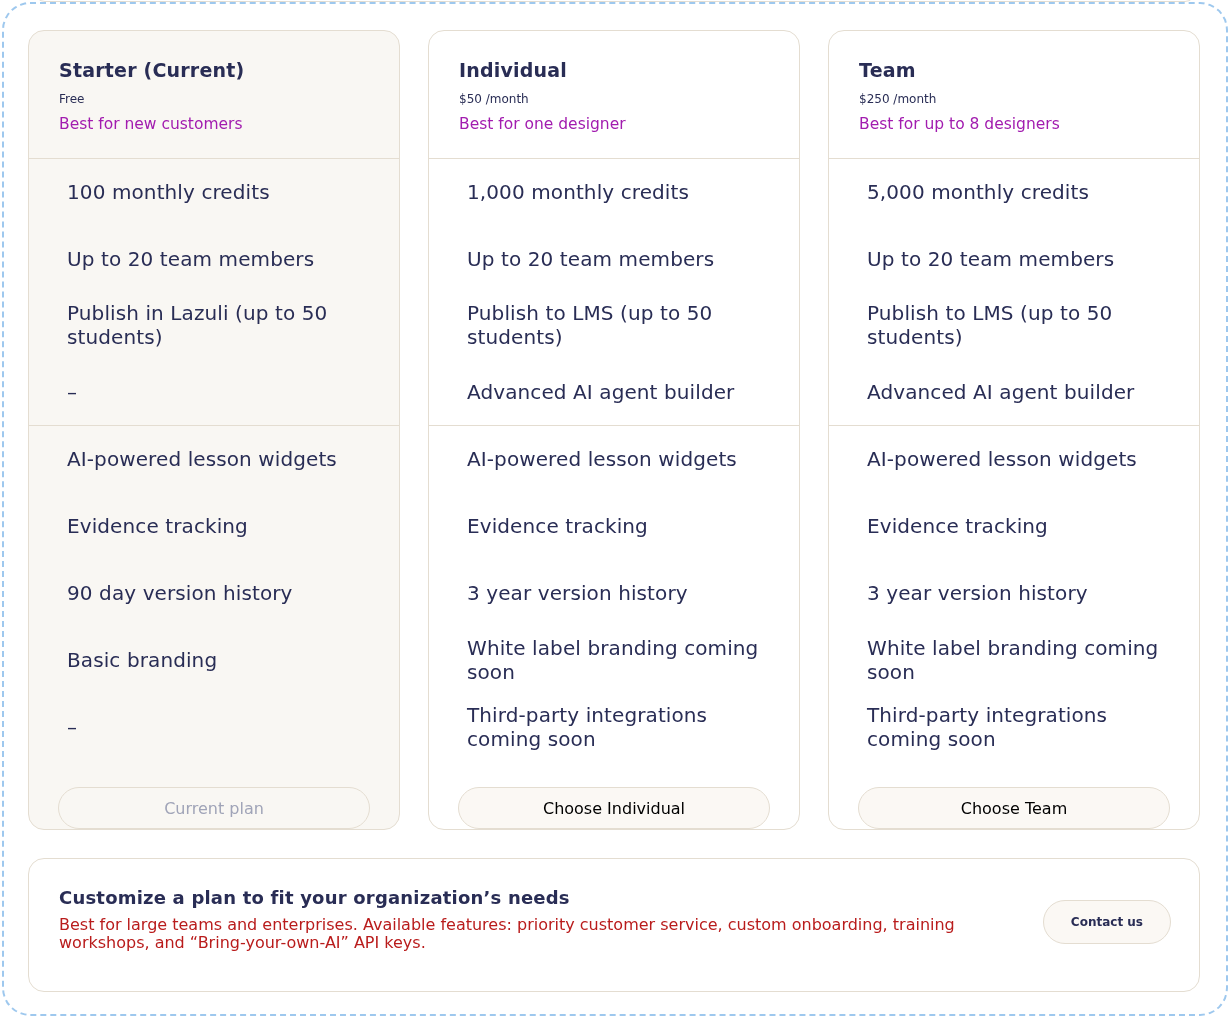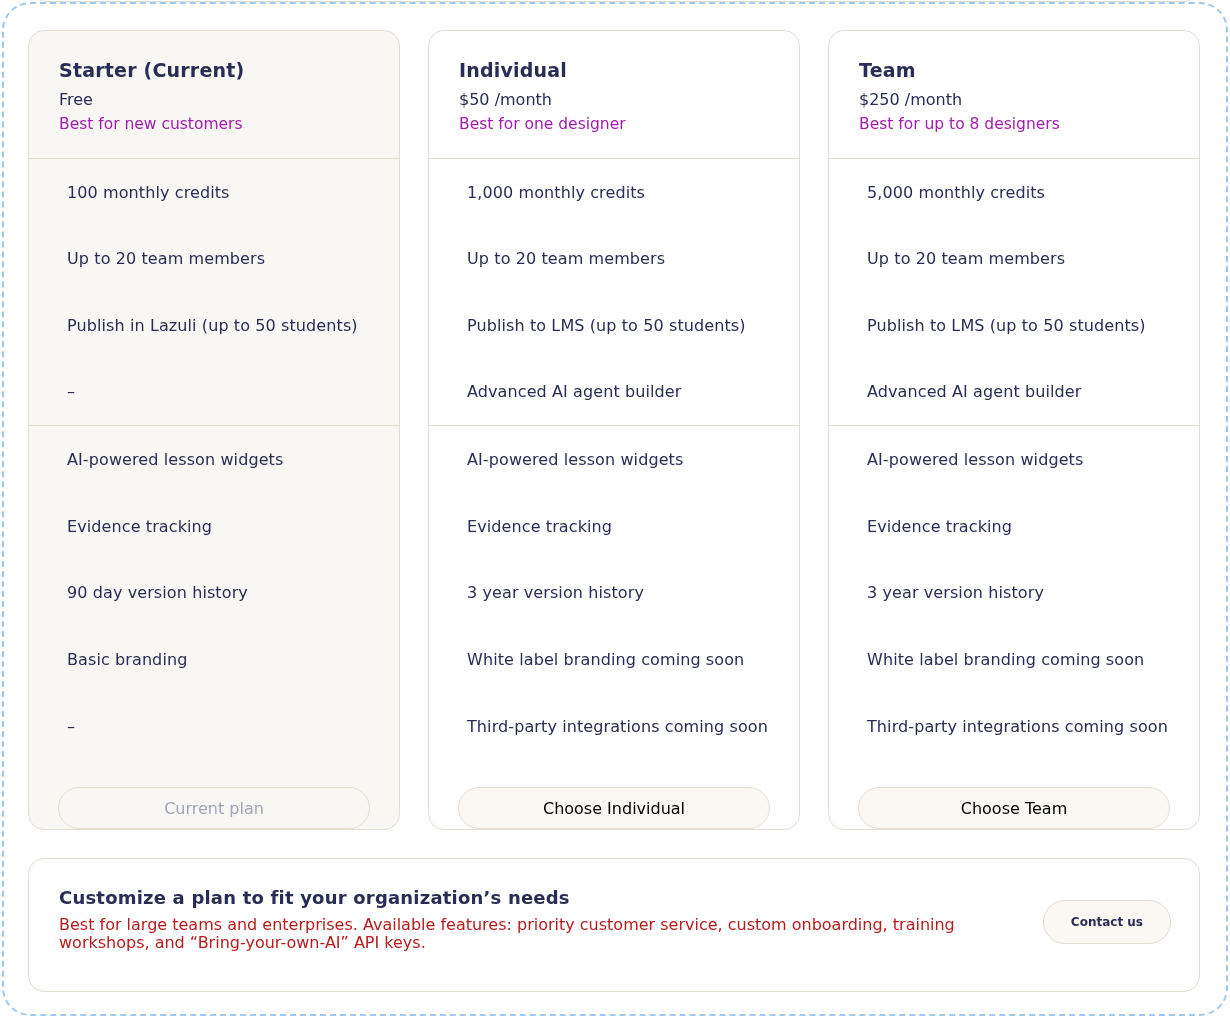--- a/index.html
+++ b/index.html
@@ -44,32 +44,32 @@
   .plan-header {
     height: 128px;
     padding: 26px 30px 0;
     border-bottom: 1px solid #e4ddd1;
   }
   .plan-name {
     font-size: 19px; font-weight: 700; letter-spacing: 0.2px;
     line-height: 26px; margin-bottom: 4px;
   }
   .plan-price {
-    font-size: 16px; font-weight: 500; line-height: 25px;
+    font-size: 12px; font-weight: 500; line-height: 25px;
   }
   .plan-audience {
     font-size: 15.5px; color: #a21caf; line-height: 24px;
   }
   ul.feature-group { list-style: none; display: flex; flex-direction: column; }
   ul.feature-group.core { height: 267px; border-bottom: 1px solid #e4ddd1; }
   ul.feature-group.extra { height: 334px; }
   .feature-row {
     flex: 1; display: flex; align-items: center;
     padding-left: 38px; padding-right: 20px;
-    font-size: 16px; letter-spacing: 0.1px;
+    font-size: 20px; letter-spacing: 0.1px;
   }
   .cta-wrap {
     flex: 1; display: flex; align-items: flex-end; justify-content: center;
     padding: 0 29px;
   }
   .cta-button {
     width: 100%; height: 42px;
     border: 1px solid #e4ddd1; border-radius: 21px;
     background: #fbf8f4;
     font-family: inherit;

